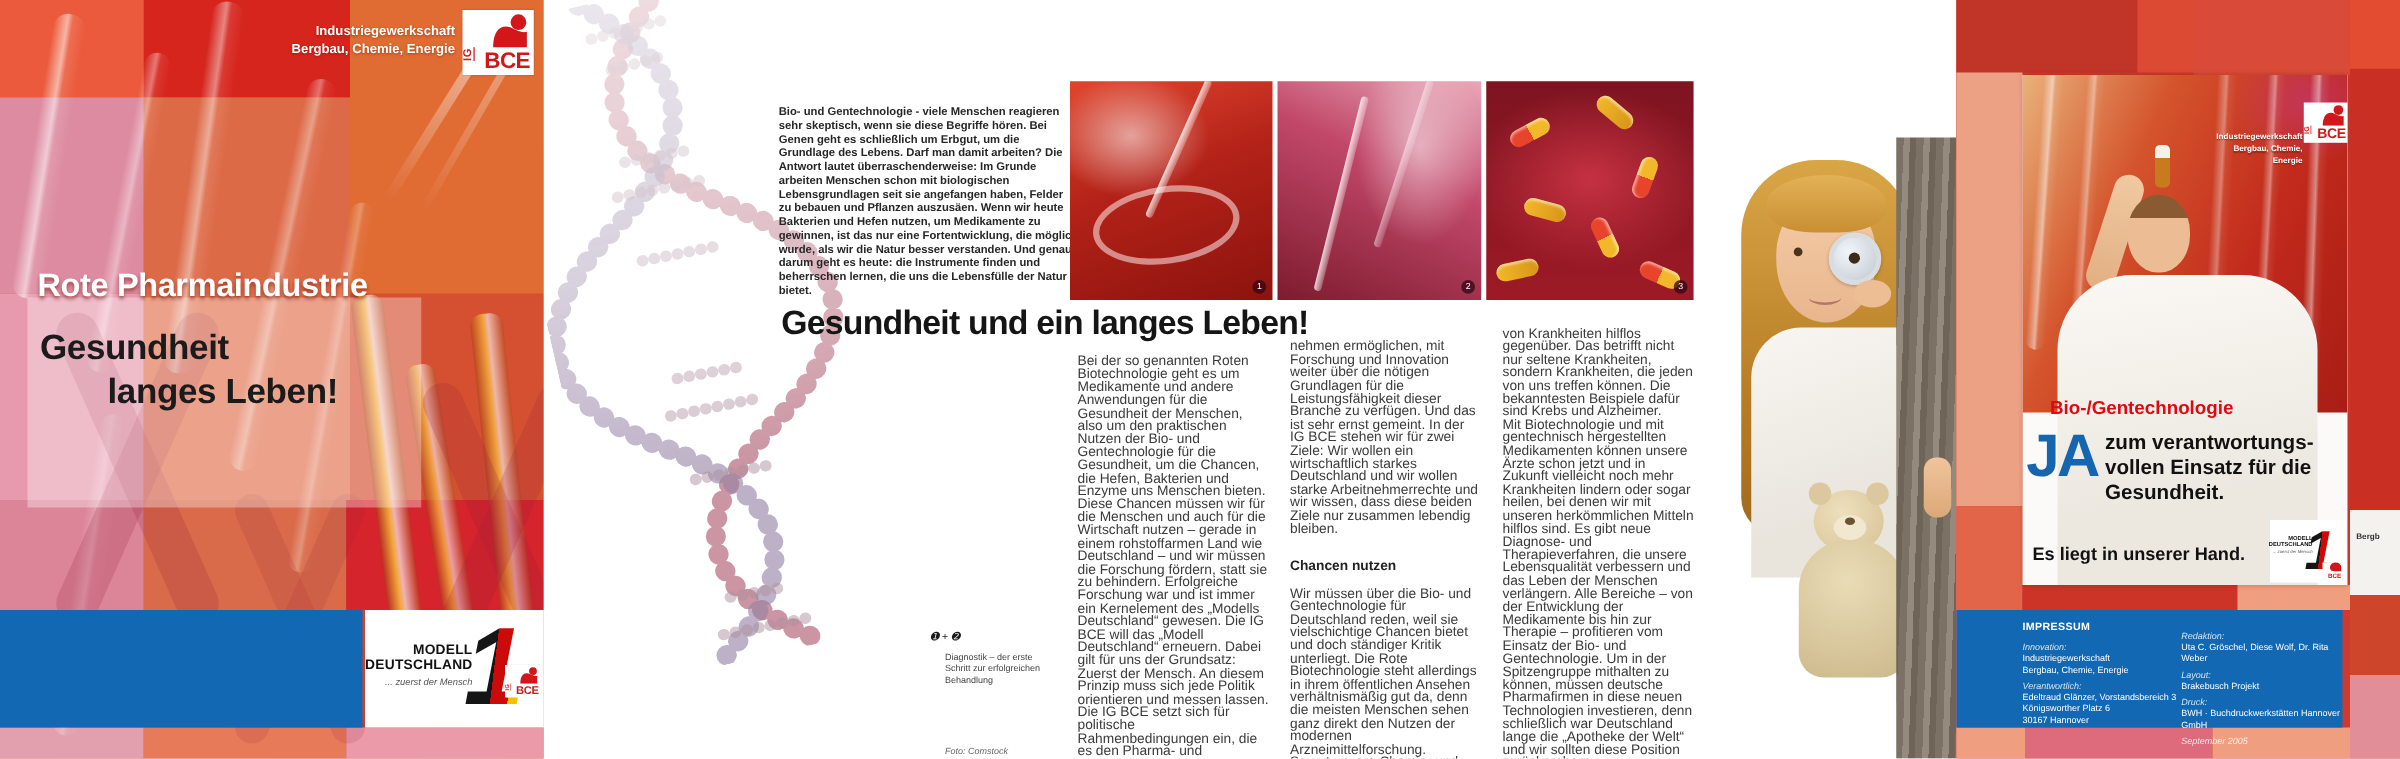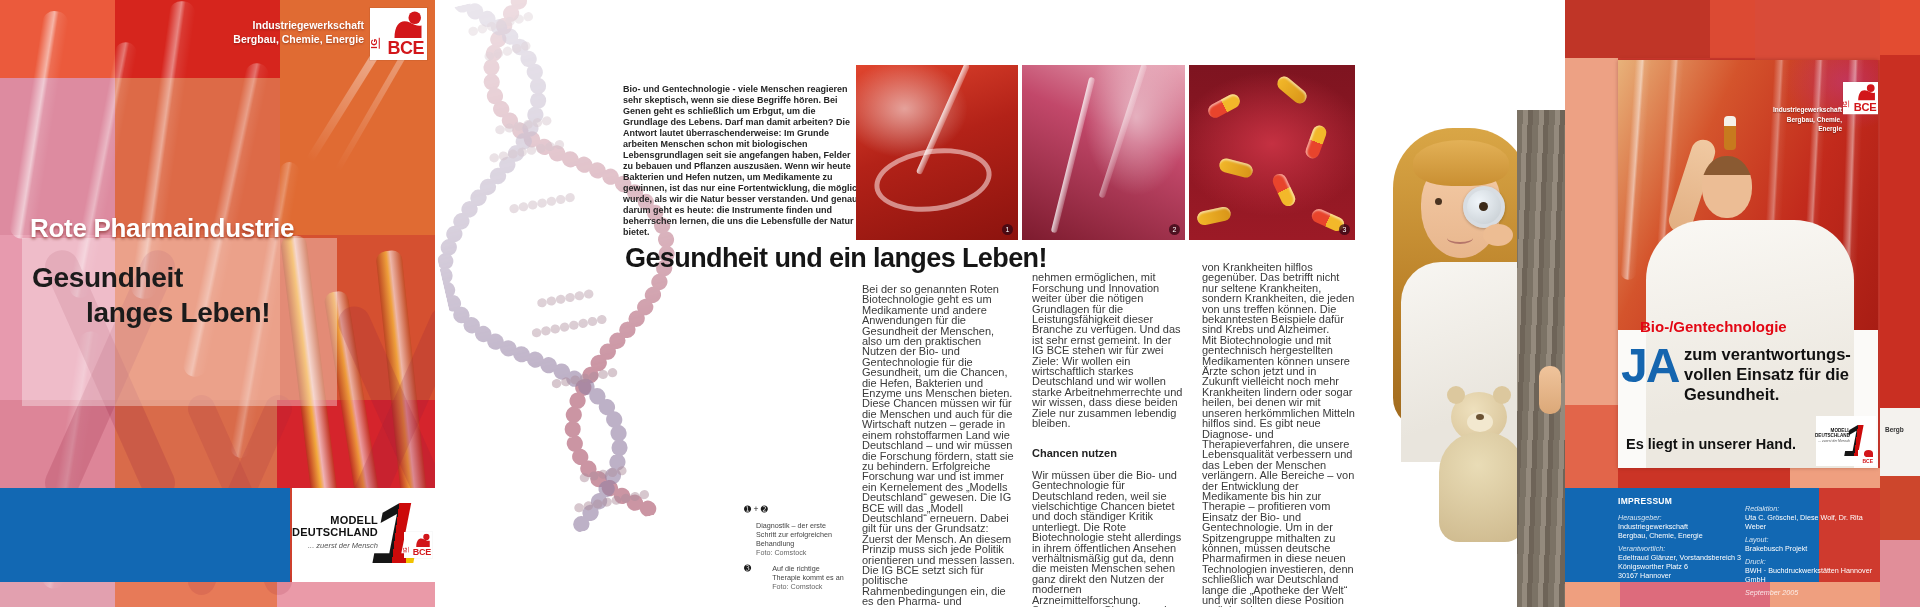--- a/index.html
+++ b/index.html
@@ -78,23 +78,23 @@
     background:rgba(55,8,20,.78); color:#fff; font-size:7px; line-height:11px; text-align:center; }
 
   .colbody { position:absolute; width:153px; font-size:11px; line-height:10.4px; color:#3a3a3a; white-space:pre-line; }
   .col1 { left:427px; top:284px; }
   .col2 { left:597px; top:262px; }
   .col3 { left:767px; top:262px; }
   .col-sub { font-weight:bold; color:#222; margin:9px 0 1px; }
 
   .captions { position:absolute; left:309px; top:505px; width:100px; font-size:7.2px; line-height:9px; color:#444; }
   .cap-item { margin-bottom:7px; display:flex; }
-  .cap-badges { font-size:8.5px; color:#1a1a1a; margin-right:21px; flex:0 0 auto; }
+  .cap-badges { font-size:8.5px; color:#1a1a1a; margin-right:3px; flex:0 0 auto;font-style:italic; }
   .cap-text  { }
-  .cap-credit { color:#666; }
+  .cap-credit { font-style:italic; color:#666;margin-top:48px; }
   .cap-ind { margin-left:12px; }
 
   
   .girl { position:absolute; left:920px; top:0; width:210px; height:607px; overflow:hidden; background:#fff; }
   .g-hairback { position:absolute; left:38px; top:128px; width:136px; height:300px; border-radius:60px 60px 30px 30px;
     background:linear-gradient(180deg,#d9a646,#b97f27 60%,#a06a1e); }
   .g-face { position:absolute; left:66px; top:158px; width:80px; height:100px; border-radius:46% 46% 50% 50%;
     background:linear-gradient(180deg,#f4cba6,#e8b68d); }
   .g-fringe { position:absolute; left:58px; top:140px; width:96px; height:46px; border-radius:50% 50% 40% 40%;
     background:linear-gradient(180deg,#e3b157,#c98f32); }
@@ -146,21 +146,21 @@
   .cm-text { position:absolute; right:26px; top:12px; text-align:right; }
   .cm-text .m1 { font-size:4.6px; font-weight:800; color:#111; line-height:5.2px; }
   .cm-text .tag { font-size:3.4px; font-style:italic; color:#555; margin-top:1px; }
   .cm-numeral { position:absolute; right:8px; top:0; font-size:44px; line-height:50px; font-weight:900; font-style:italic;
     background:linear-gradient(97deg,#151515 50%,#cc0a0a 50% 73%,#f2c200 73%);
     -webkit-background-clip:text; background-clip:text; color:transparent; }
   .cm-ig { position:absolute; right:2px; bottom:2px; width:16px; height:14px; background:#fff; }
   .cm-ig span { position:absolute; right:1px; bottom:0; font-size:5px; font-weight:800; color:#d2161a; }
   .cm-ig b { position:absolute; right:1px; top:0; width:9px; height:7px; border-radius:50% 50% 0 40%; background:#d2161a; }
 
-  .impressum { position:absolute; left:0; top:488px; width:254px; height:94px; background:#1268b3; color:#fff; }
+  .impressum { position:absolute; left:0; top:488px; width:309px; height:94px; background:#1268b3; color:#fff; }
   .imp-title { position:absolute; left:53px; top:8px; font-size:8.5px; font-weight:bold; letter-spacing:.3px; }
   .imp-left  { position:absolute; left:53px; top:21px; width:125px; }
   .imp-right { position:absolute; left:180px; top:12px; width:132px; }
   .imp-label { font-size:7.2px; font-style:italic; color:rgba(255,255,255,.82); margin-top:4px; line-height:9px; }
   .imp-line  { font-size:7.2px; line-height:9px; }
 
   
   .panel-edge { position:absolute; left:1880px; top:0; width:40px; height:607px; background:#c92f22; }
   .edge-white { position:absolute; left:0; top:408px; width:40px; height:68px; background:#f4f2ee; overflow:hidden; }
   .edge-frag { position:absolute; left:5px; top:18px; font-size:6.5px; font-weight:bold; color:#333; white-space:nowrap; }
@@ -414,21 +414,21 @@
         <div class="cm-ig">
             <b></b>
             <span>BCE</span>
           </div>
       </div>
     </div>
 
     <div class="impressum">
       <div class="imp-title">IMPRESSUM</div>
       <div class="imp-left">
-        <div class="imp-label">Herausgeber:</div>
+        <div class="imp-label">Innovation:</div>
         <div class="imp-line">Industriegewerkschaft</div>
         <div class="imp-line">Bergbau, Chemie, Energie</div>
         <div class="imp-label">Verantwortlich:</div>
         <div class="imp-line">Edeltraud Glänzer, Vorstandsbereich 3</div>
         <div class="imp-line">Königsworther Platz 6</div>
         <div class="imp-line">30167 Hannover</div>
       </div>
       <div class="imp-right">
         <div class="imp-label">Redaktion:</div>
         <div class="imp-line">Uta C. Gröschel, Diese Wolf, Dr. Rita Weber</div>

